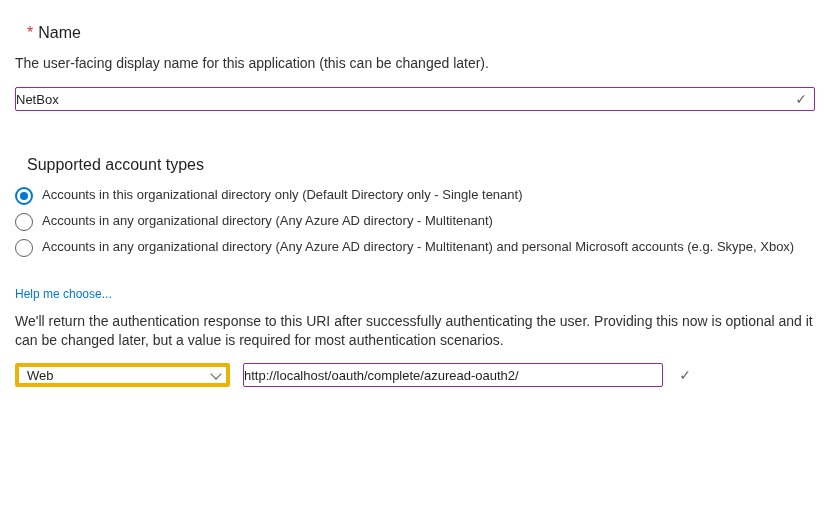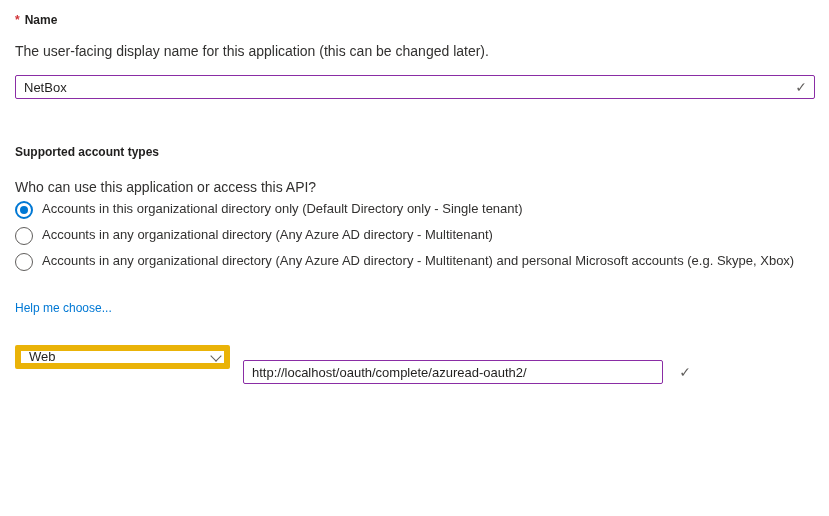--- a/index.html
+++ b/index.html
@@ -7,35 +7,35 @@
   body {
     width: 829px; height: 516px;
     background: #ffffff;
     font-family: "Liberation Sans", sans-serif;
     color: #323130;
     overflow: hidden;
   }
   .container { padding: 10px 14px 0 15px; width: 829px; }
 
   .section-title {
-    font-size: 12px; font-weight: 700; line-height: 21px;
-    color: #201f1e; margin: 0;
+    font-size: 16px; font-weight: 400; line-height: 21px;
+    color: #201f1e; margin: 12px;
   }
   .required { color: #d13438; margin-right: 5px; }
 
   .desc {
     font-size: 14px; line-height: 15px; margin: 0;
   }
   .name-desc { margin-top: 13px; }
 
   .input-wrap { position: relative; margin-top: 16px; width: 800px; }
   .text-input {
     width: 100%; height: 24px;
     border: 1px solid #8a2da5; border-radius: 2px;
-    padding: 0 26px 0 8px;
+    padding: 0 26px 0 0;
     font-family: "Liberation Sans", sans-serif;
     font-size: 13px; color: #201f1e;
     outline: none; background: #fff;
   }
   .valid-check {
     position: absolute; right: 8px; top: 50%;
     transform: translateY(-50%);
     color: #605e5c; font-size: 14px; line-height: 14px;
     pointer-events: none;
   }
@@ -63,77 +63,77 @@
     font-size: 12px; color: #0078d4; text-decoration: none; cursor: pointer;
   }
 
   .redirect-title { margin-top: 49px; }
   .redirect-desc { margin-top: 10px; max-width: 805px; line-height: 19px; }
 
   .uri-row { display: flex; margin-top: 13px; align-items: center; }
   .select-wrap { position: relative; width: 215px; }
   .platform-select {
     width: 215px; height: 24px;
-    border: 6px solid #eab308; border-radius: 2px;
+    border: 4px solid #eab308; border-radius: 2px;
     background: #fff; font-size: 13px; color: #201f1e;
     display: flex; align-items: center;
     padding: 0 15px 0 8px; cursor: pointer;
   }
   .chevron {
     position: absolute; right: 10px; top: 7px;
     width: 8px; height: 8px; pointer-events: none;
   }
   .chevron::before {
     content: ""; position: absolute; left: 0; top: 0;
     width: 7px; height: 7px;
     border-right: 1px solid #605e5c; border-bottom: 1px solid #605e5c;
     transform: rotate(45deg);
   }
-  .uri-input-wrap { position: relative; width: 456px; margin-left: 13px; margin-top: 31px; }
+  .uri-input-wrap { position: relative; width: 456px; margin-left: 13px; }
   .uri-input-wrap .text-input { width: 420px; }
 </style>
 </head>
 <body>
 
 <div class="container">
 
   
   <h2 class="section-title"><span class="required">*</span><span>Name</span></h2>
 
   <p class="desc name-desc">The user-facing display name for this application (this can be changed later).</p>
 
   <div class="input-wrap">
     <input class="text-input" type="text" value="NetBox" style="">
     <span class="valid-check">✓</span>
   </div>
 
   
   <h2 class="section-title account-title">Supported account types</h2>
 
-  <p class="desc question">Who can use this application or access this API?</p>
 
   <div class="radio-group">
     <div class="radio-row selected">
       <span class="radio-circle"></span>
       <span class="radio-label">Accounts in this organizational directory only (Default Directory only - Single tenant)</span>
     </div>
     <div class="radio-row">
       <span class="radio-circle"></span>
       <span class="radio-label">Accounts in any organizational directory (Any Azure AD directory - Multitenant)</span>
     </div>
     <div class="radio-row">
       <span class="radio-circle"></span>
       <span class="radio-label">Accounts in any organizational directory (Any Azure AD directory - Multitenant) and personal Microsoft accounts (e.g. Skype, Xbox)</span>
     </div>
   </div>
 
   <a class="help-link">Help me choose...</a>
 
   
 
+  <p class="desc redirect-desc">We'll return the authentication response to this URI after successfully authenticating the user. Providing this now is optional and it can be changed later, but a value is required for most authentication scenarios.</p>
 
   <div class="uri-row">
     <div class="select-wrap">
       <div class="platform-select">
         <span>Web</span>
       </div>
       <span class="chevron"></span>
     </div>
     <div class="uri-input-wrap">
       <input class="text-input" type="text" value="http://localhost/oauth/complete/azuread-oauth2/" style="">

